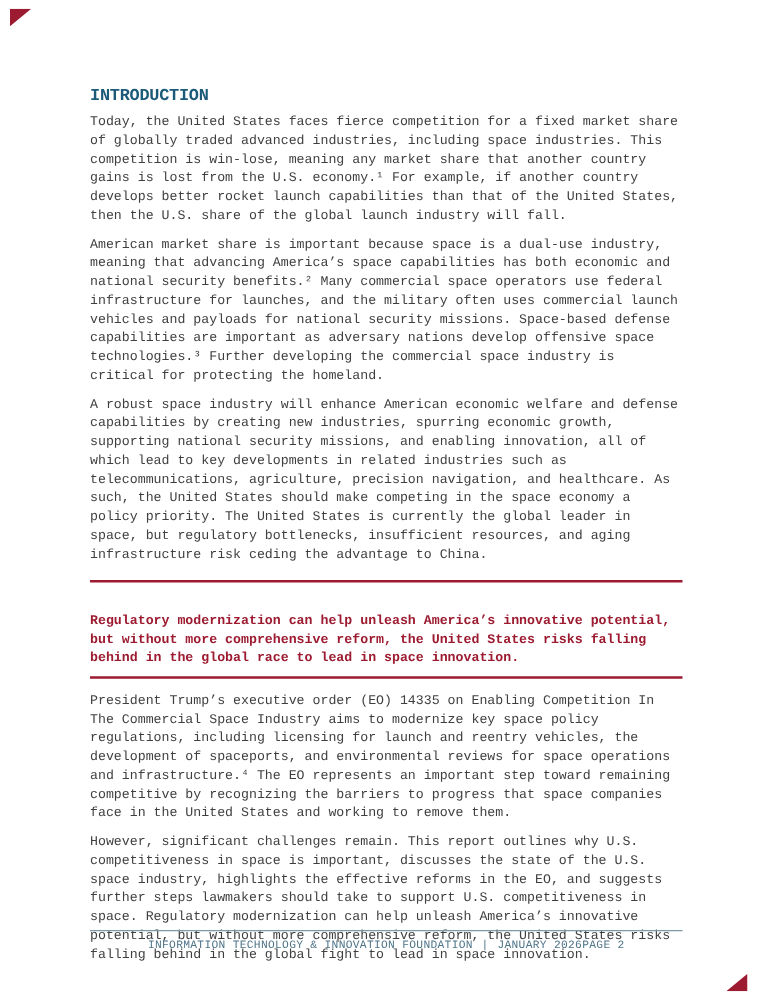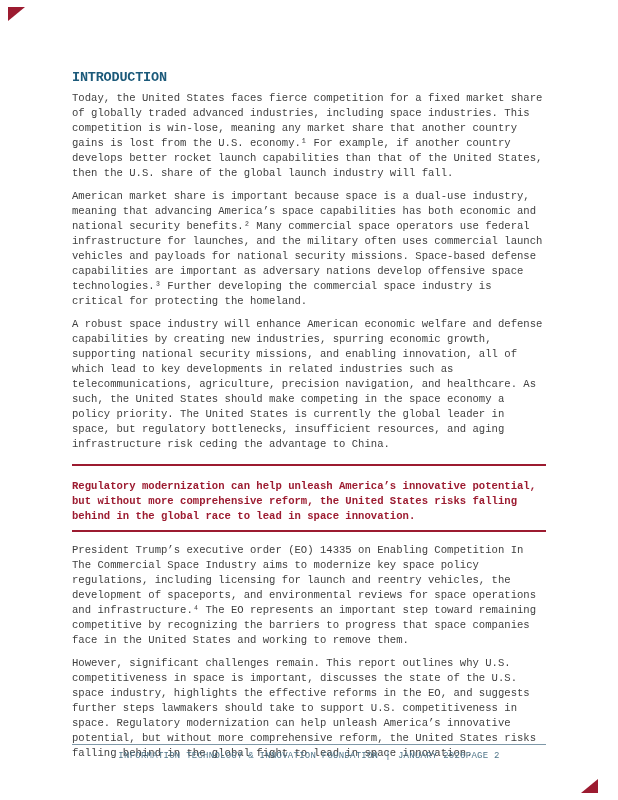--- a/index.html
+++ b/index.html
@@ -39,21 +39,21 @@
   p.body-par {
     margin: 0 0 8px 0;
     font-size: 10.6px;
     line-height: 15px;
     color: #3f3f3f;
     text-align: left;
   }
   .pull-quote-block {
     border-top: 2px solid #9c1b30;
     border-bottom: 2px solid #9c1b30;
-    padding: 13px 0 6px 0;
+    padding: 24px 0 6px 0;
     margin: 12px 0 11px 0;
   }
   .pull-quote-text {
     font-size: 10.6px;
     line-height: 15px;
     font-weight: bold;
     color: #9c1b30;
   }
   .footer {
     position: absolute;

